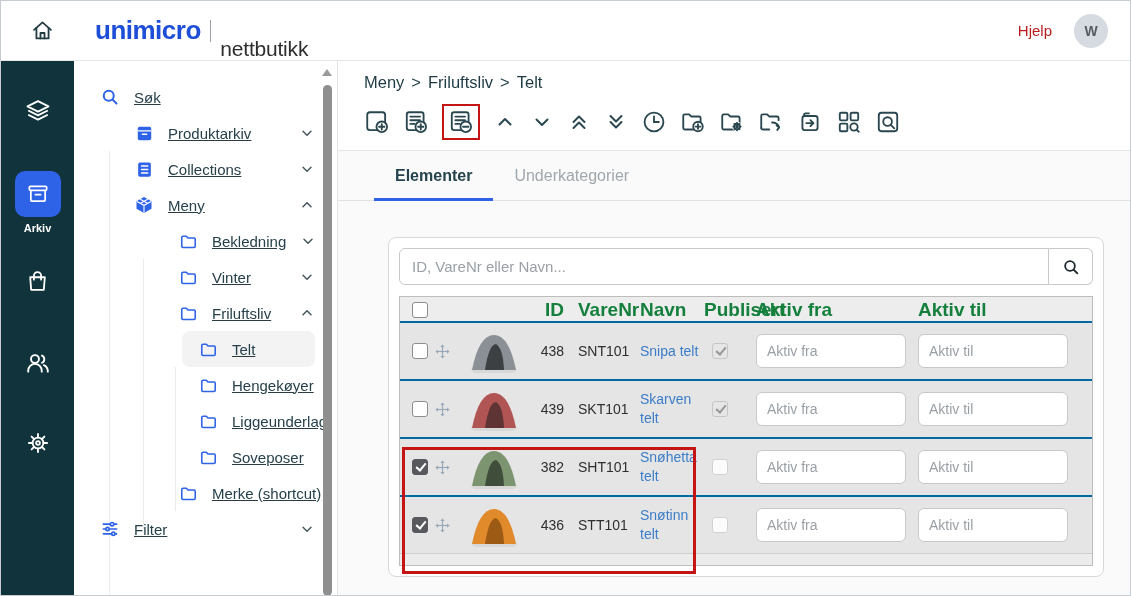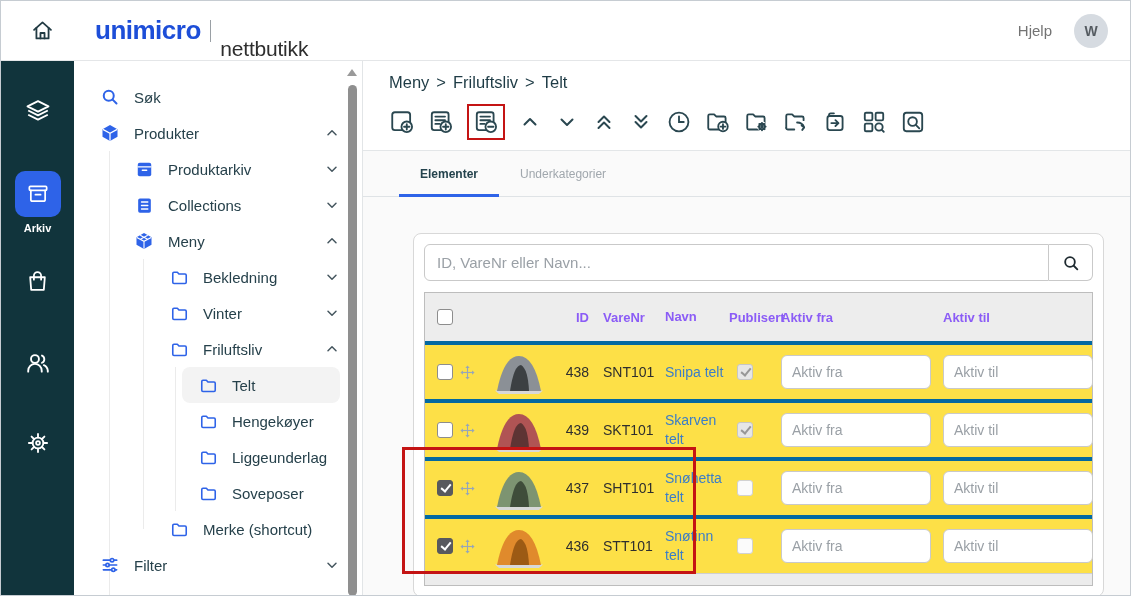--- a/index.html
+++ b/index.html
@@ -16,73 +16,73 @@
 
   
   .topbar { height:60px; background:#fff; border-bottom:1px solid #e4e6e8;
     display:flex; align-items:center; padding:0 22px 0 24px; }
   .home-btn { width:34px; height:34px; display:flex; align-items:center; justify-content:center; cursor:pointer; }
   .logo { display:flex; align-items:center; margin-left:36px; gap:9px; }
   .brand { font-size:26px; font-weight:700; letter-spacing:-0.5px; color:#1d4ed8; }
   .brand-sep { width:1.5px; height:22px; background:#9aa0a5; }
   .brand-suffix { font-size:21px; font-weight:400; color:#2e2e2e; letter-spacing:-0.2px;margin-top:36px; }
   .topbar-right { margin-left:auto; display:flex; align-items:center; gap:22px; }
-  .help-link { font-size:15px; color:#737373; cursor:pointer; }
+  .help-link { font-size:15px; color:#b91c1c; cursor:pointer; }
   .avatar { width:34px; height:34px; border-radius:50%; background:#d6dbe1; color:#555b61;
     font-size:14px; font-weight:700; display:flex; align-items:center; justify-content:center; cursor:pointer; }
 
   
   .shell { display:flex; height:535px; }
 
   
   .rail { width:73px; background:#11343c; display:flex; flex-direction:column; align-items:center; padding-top:36px; flex:none; }
   .rail-item { display:flex; flex-direction:column; align-items:center; cursor:pointer; }
   .rail-gap1 { margin-top:46px; } .rail-gap2 { margin-top:34px; } .rail-gap3 { margin-top:54px; } .rail-gap4 { margin-top:52px; }
   .rail-tile { width:46px; height:46px; background:#2e63e8; border-radius:10px; display:flex; align-items:center; justify-content:center; }
   .rail-label { color:#fff; font-size:11px; margin-top:5px; font-weight:600; }
 
   
-  .sidenav { width:289px; background:#fff; border-right:1px solid #e2e5e7; position:relative; padding-top:18px; flex:none; }
+  .sidenav { width:264px; background:#fff; border-right:1px solid #e2e5e7; position:relative; padding-top:18px; flex:none;text-decoration:underline; }
   .nav-row { height:36px; display:flex; align-items:center; gap:14px; font-size:15px; color:#26414b; cursor:pointer; position:relative; }
-  .lvl0 { padding-left:26px; } .lvl1 { padding-left:60px; } .lvl2 { padding-left:67px;margin-left:28px; } .lvl3 { padding-left:124px; }
+  .lvl0 { padding-left:26px; } .lvl1 { padding-left:60px; } .lvl2 { padding-left:104px; } .lvl3 { padding-left:124px; }
   .nav-row.active { background:#f3f3f3; border-radius:8px; margin-left:108px; margin-right:22px; padding-left:16px; }
   .nav-ic { width:20px; height:20px; flex:none; display:flex; align-items:center; justify-content:center; }
   .nav-chev { margin-left:auto; margin-right:22px; display:flex; }
   .guide { position:absolute; width:1px; background:#ebebeb; }
   .g1 { left:35px; top:90px; height:457px; }
   .g2 { left:69px; top:198px; height:270px; }
   .g3 { left:101px; top:306px; height:144px; }
   .sb-arrow { position:absolute; right:5px; top:8px; width:0; height:0;
     border-left:5px solid transparent; border-right:5px solid transparent; border-bottom:7px solid #9a9a9a; }
   .sb-thumb { position:absolute; right:5px; top:24px; bottom:0; width:9px; background:#8f8f8f; border-radius:6px; cursor:grab; }
 
   
   .main { flex:1; display:flex; flex-direction:column; background:#fafafa; min-width:0; }
   .main-top { background:#fff; border-bottom:1px solid #e3e6e8; padding:12px 0 8px 26px; }
   .breadcrumb { font-size:16.5px; font-weight:500; color:#1e3b45; display:flex; gap:7px; }
   .crumb { cursor:pointer; }
   .toolbar { display:flex; align-items:center; gap:13px; margin-top:10px; height:40px; }
   .tb-btn { display:flex; align-items:center; justify-content:center; cursor:pointer; color:#2a4750; }
   .red-ring { border:2.5px solid #c41414; padding:3px 4px; display:flex; align-items:center; }
   .tabbar { display:flex; padding-left:36px; margin-top:16px; border-bottom:1px solid #dfe3e6; }
-  .tab { padding:0 21px 13px; font-size:12px; color:#a0a7ad; cursor:pointer; border-bottom:3px solid transparent; margin-bottom:-1px; }
+  .tab { padding:0 21px 13px; font-size:16px; color:#a0a7ad; cursor:pointer; border-bottom:3px solid transparent; margin-bottom:-1px; }
   .tab.active { color:#24434d; font-weight:700; border-bottom-color:#2e63e8; }
 
   .card { margin:36px 26px 0 50px; background:#fff; border:1px solid #d8d8d8; border-radius:8px; padding:10px; }
   .search-row { display:flex; }
   .search-input { flex:1; height:37px; border:1px solid #c9c9c9; border-radius:6px 0 0 6px; padding:0 12px;
     font-size:15px; font-family:inherit; color:#333; outline:none; }
   .search-input::placeholder { color:#9aa0a6; }
   .search-btn { width:44px; height:37px; border:1px solid #c9c9c9; border-left:none; border-radius:0 6px 6px 0;
     background:#fff; display:flex; align-items:center; justify-content:center; cursor:pointer; color:#222; }
 
   .table { border:1px solid #bdbdbd; margin-top:11px; }
   .tr { display:grid; grid-template-columns:34px 34px 60px 40px 64px 72px 48px 162px 1fr; align-items:center; }
-  .thead { background:#ededed; height:48px; font-size:13px; font-weight:700; color:#8b5cf6; }
-  .tbody-row { background:#fde047; height:58px; border-top:4px solid #0369a1; font-size:14px; color:#2e2e2e; }
+  .thead { background:#ededed; height:24px; font-size:19px; font-weight:700; color:#15803d; }
+  .tbody-row { background:#e5e5e5; height:58px; border-top:2px solid #0369a1; font-size:14px; color:#2e2e2e; }
   .c-cb { padding-left:12px; }
   .c-id { text-align:right; padding-right:4px; }
   .c-varenr { padding-left:10px; }
   .c-navn { padding-left:8px; line-height:1.35; }
   .c-pub { padding-left:8px; }
   .c-input { padding-left:4px; }
   .row-link { color:#3b7dc8; text-decoration:none; cursor:pointer; }
   .date-input { width:150px; height:34px; border:1px solid #c9c9c9; border-radius:6px; padding:0 10px;
     font-size:14px; font-family:inherit; color:#333; outline:none; }
   .date-input::placeholder { color:#9aa0a6; }
@@ -188,34 +188,20 @@
     <div class="nav-row lvl0">
       <span class="nav-ic">
         <svg width="20" height="20" viewBox="0 0 24 24" fill="none" stroke="#2e63e8" stroke-width="2.4" stroke-linecap="round">
           <circle cx="10.5" cy="10.5" r="6"></circle>
             <path d="m15.2 15.2 4.6 4.6"></path>
         </svg>
       </span>
       <span>Søk</span>
     </div>
 
-    <div class="nav-row lvl0">
-      <span class="nav-ic">
-        <svg width="20" height="20" viewBox="0 0 24 24">
-          <polygon points="12,2.5 21,7.5 21,16.5 12,21.5 3,16.5 3,7.5" fill="#2e63e8"></polygon>
-          <path d="M3.4 7.7 12 12.4l8.6-4.7M12 12.4v8.8" stroke="#fff" stroke-width="1.5" fill="none"></path>
-        </svg>
-      </span>
-      <span>Produkter</span>
-      <span class="nav-chev">
-        <svg width="16" height="16" viewBox="0 0 24 24" fill="none" stroke="#44555e" stroke-width="2.2" stroke-linecap="round" stroke-linejoin="round">
-            <path d="m6 14.5 6-6 6 6"></path>
-          </svg>
-      </span>
-    </div>
 
     <div class="nav-row lvl1">
       <span class="nav-ic">
         <svg width="19" height="19" viewBox="0 0 24 24">
           <rect x="3.5" y="3.5" width="17" height="17" rx="2.4" fill="#2e63e8"></rect>
           <path d="M4 8.6h16M9.2 13h5.6" stroke="#fff" stroke-width="1.7" fill="none" stroke-linecap="round"></path>
         </svg>
       </span>
       <span>Produktarkiv</span>
       <span class="nav-chev">
@@ -576,21 +562,21 @@
                 <path d="M5 11.2h14v1.6H5z"></path>
             </svg>
           </div>
           <div>
               <svg class="tent-img" viewBox="0 0 52 46">
             <path class="tent-ground" d="M2 41.5 50 41.5 46 45 6 45Z" fill="#d8d8d8"></path>
             <path class="tent-body" d="M4 42 Q11 7 26 7 Q41 7 48 42 Z" fill="#7d9471"></path>
             <path class="tent-door" d="M17 42 Q21 16 28 16 Q35 20 36 42 Z" fill="#3f4d3a"></path>
           </svg>
             </div>
-          <div class="c-id">437</div>
+          <div class="c-id">382</div>
           <div class="c-varenr">SHT101</div>
           <div class="c-navn"><a class="row-link">Snøhetta telt</a></div>
           <div class="c-pub">
               <div class="cb cb--off-disabled"></div>
             </div>
           <div class="c-input"><input class="date-input" type="text" placeholder="Aktiv fra" style=""></div>
           <div class="c-input"><input class="date-input" type="text" placeholder="Aktiv til" style=""></div>
         </div>
 
         <div class="tr tbody-row">

